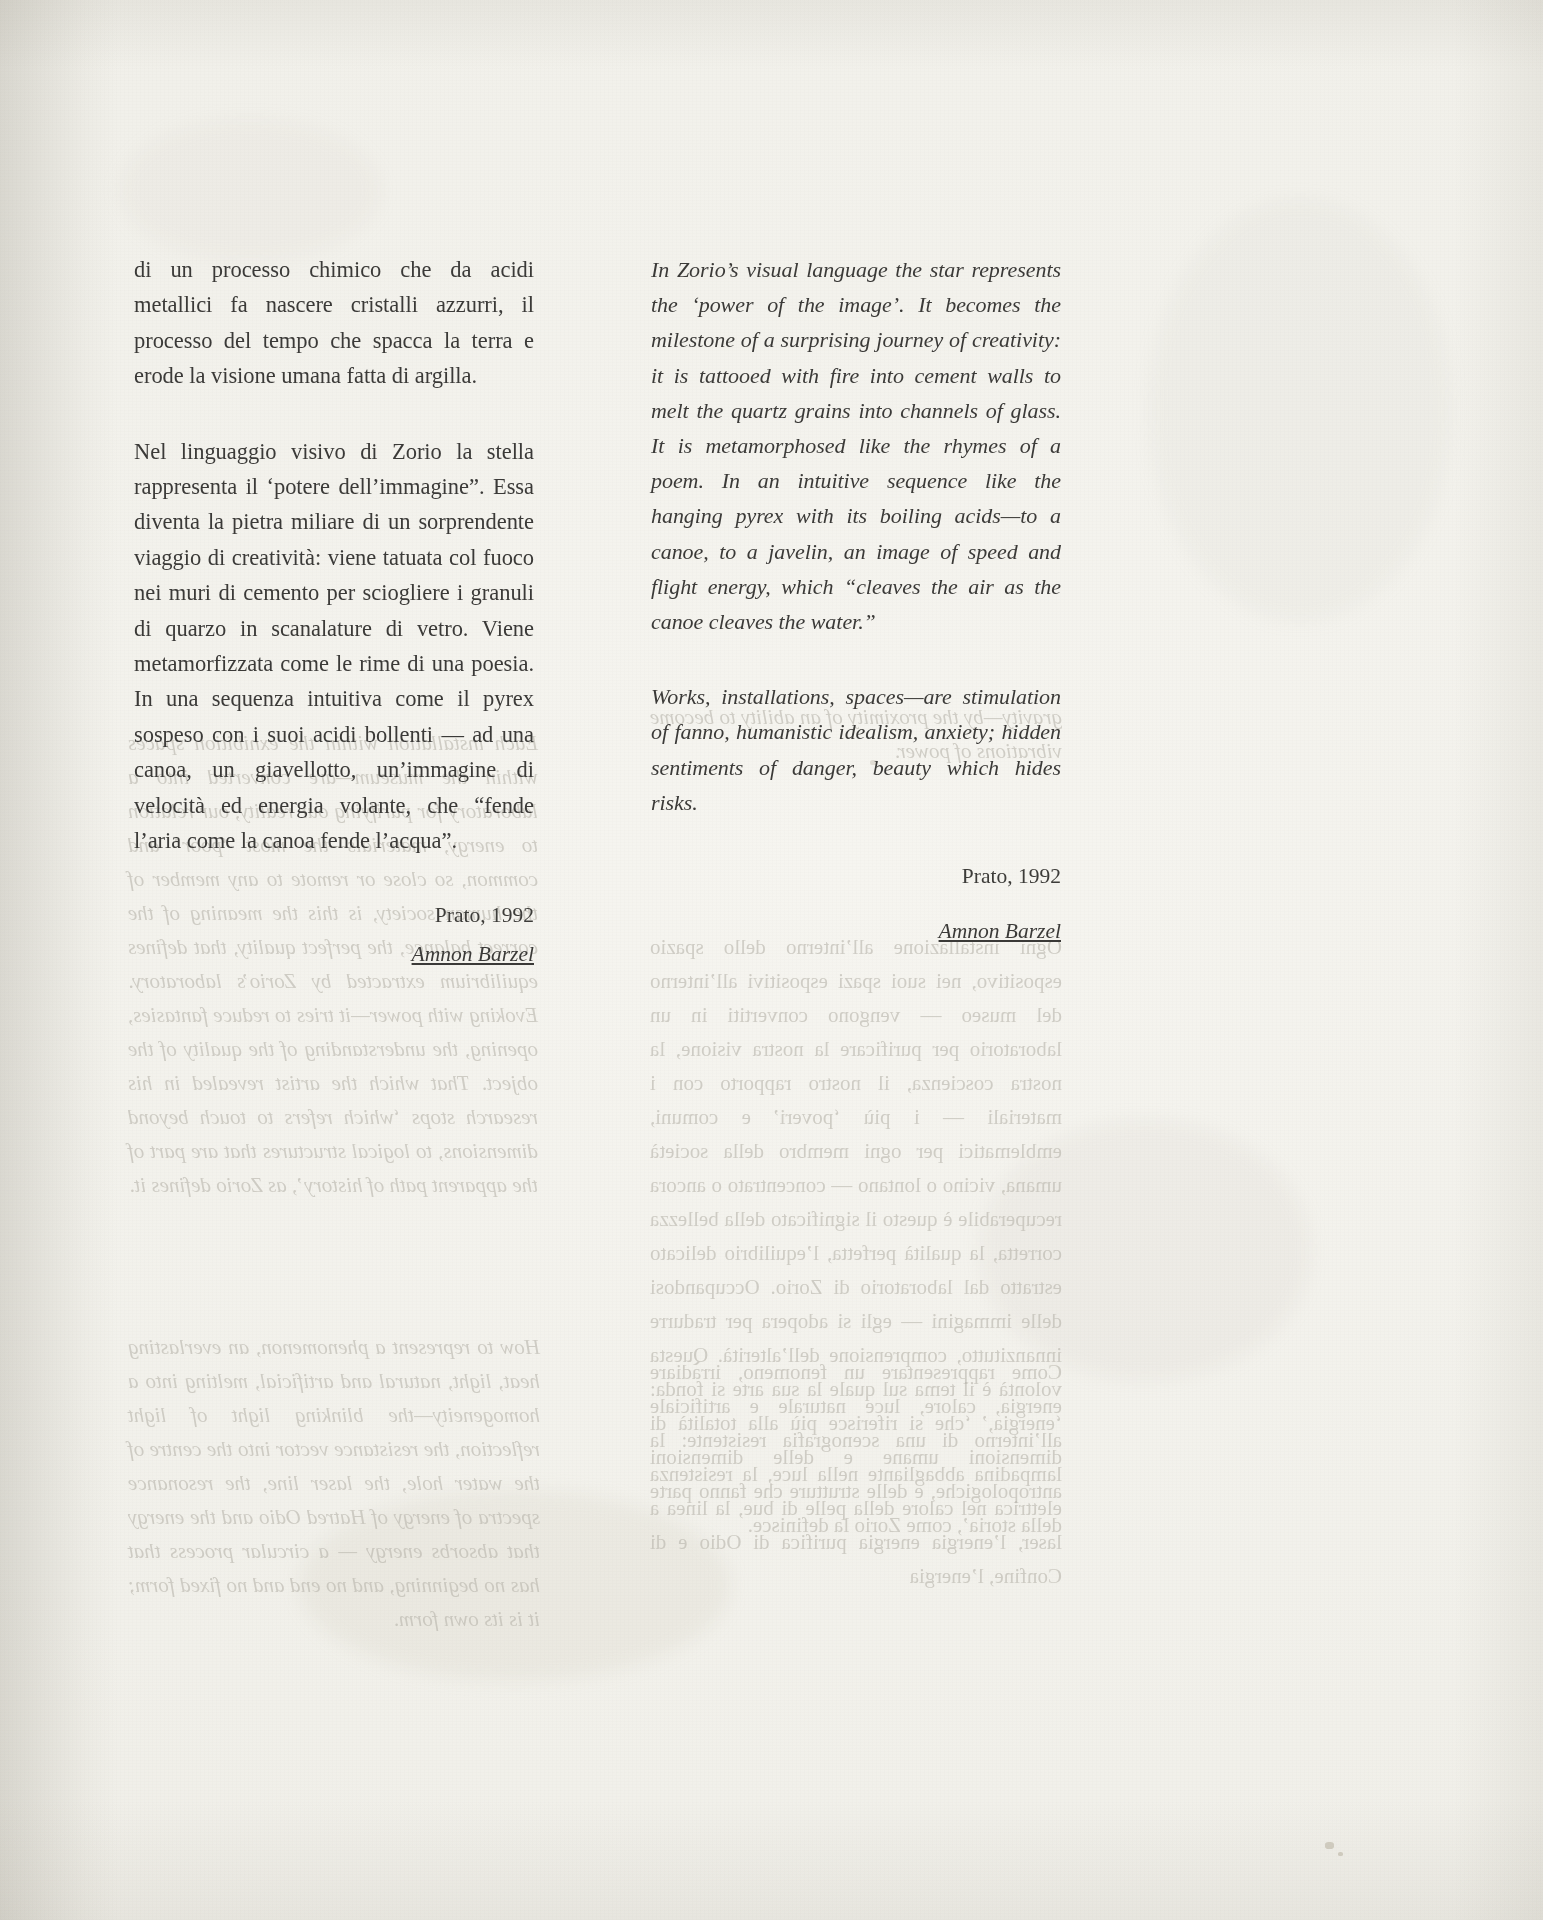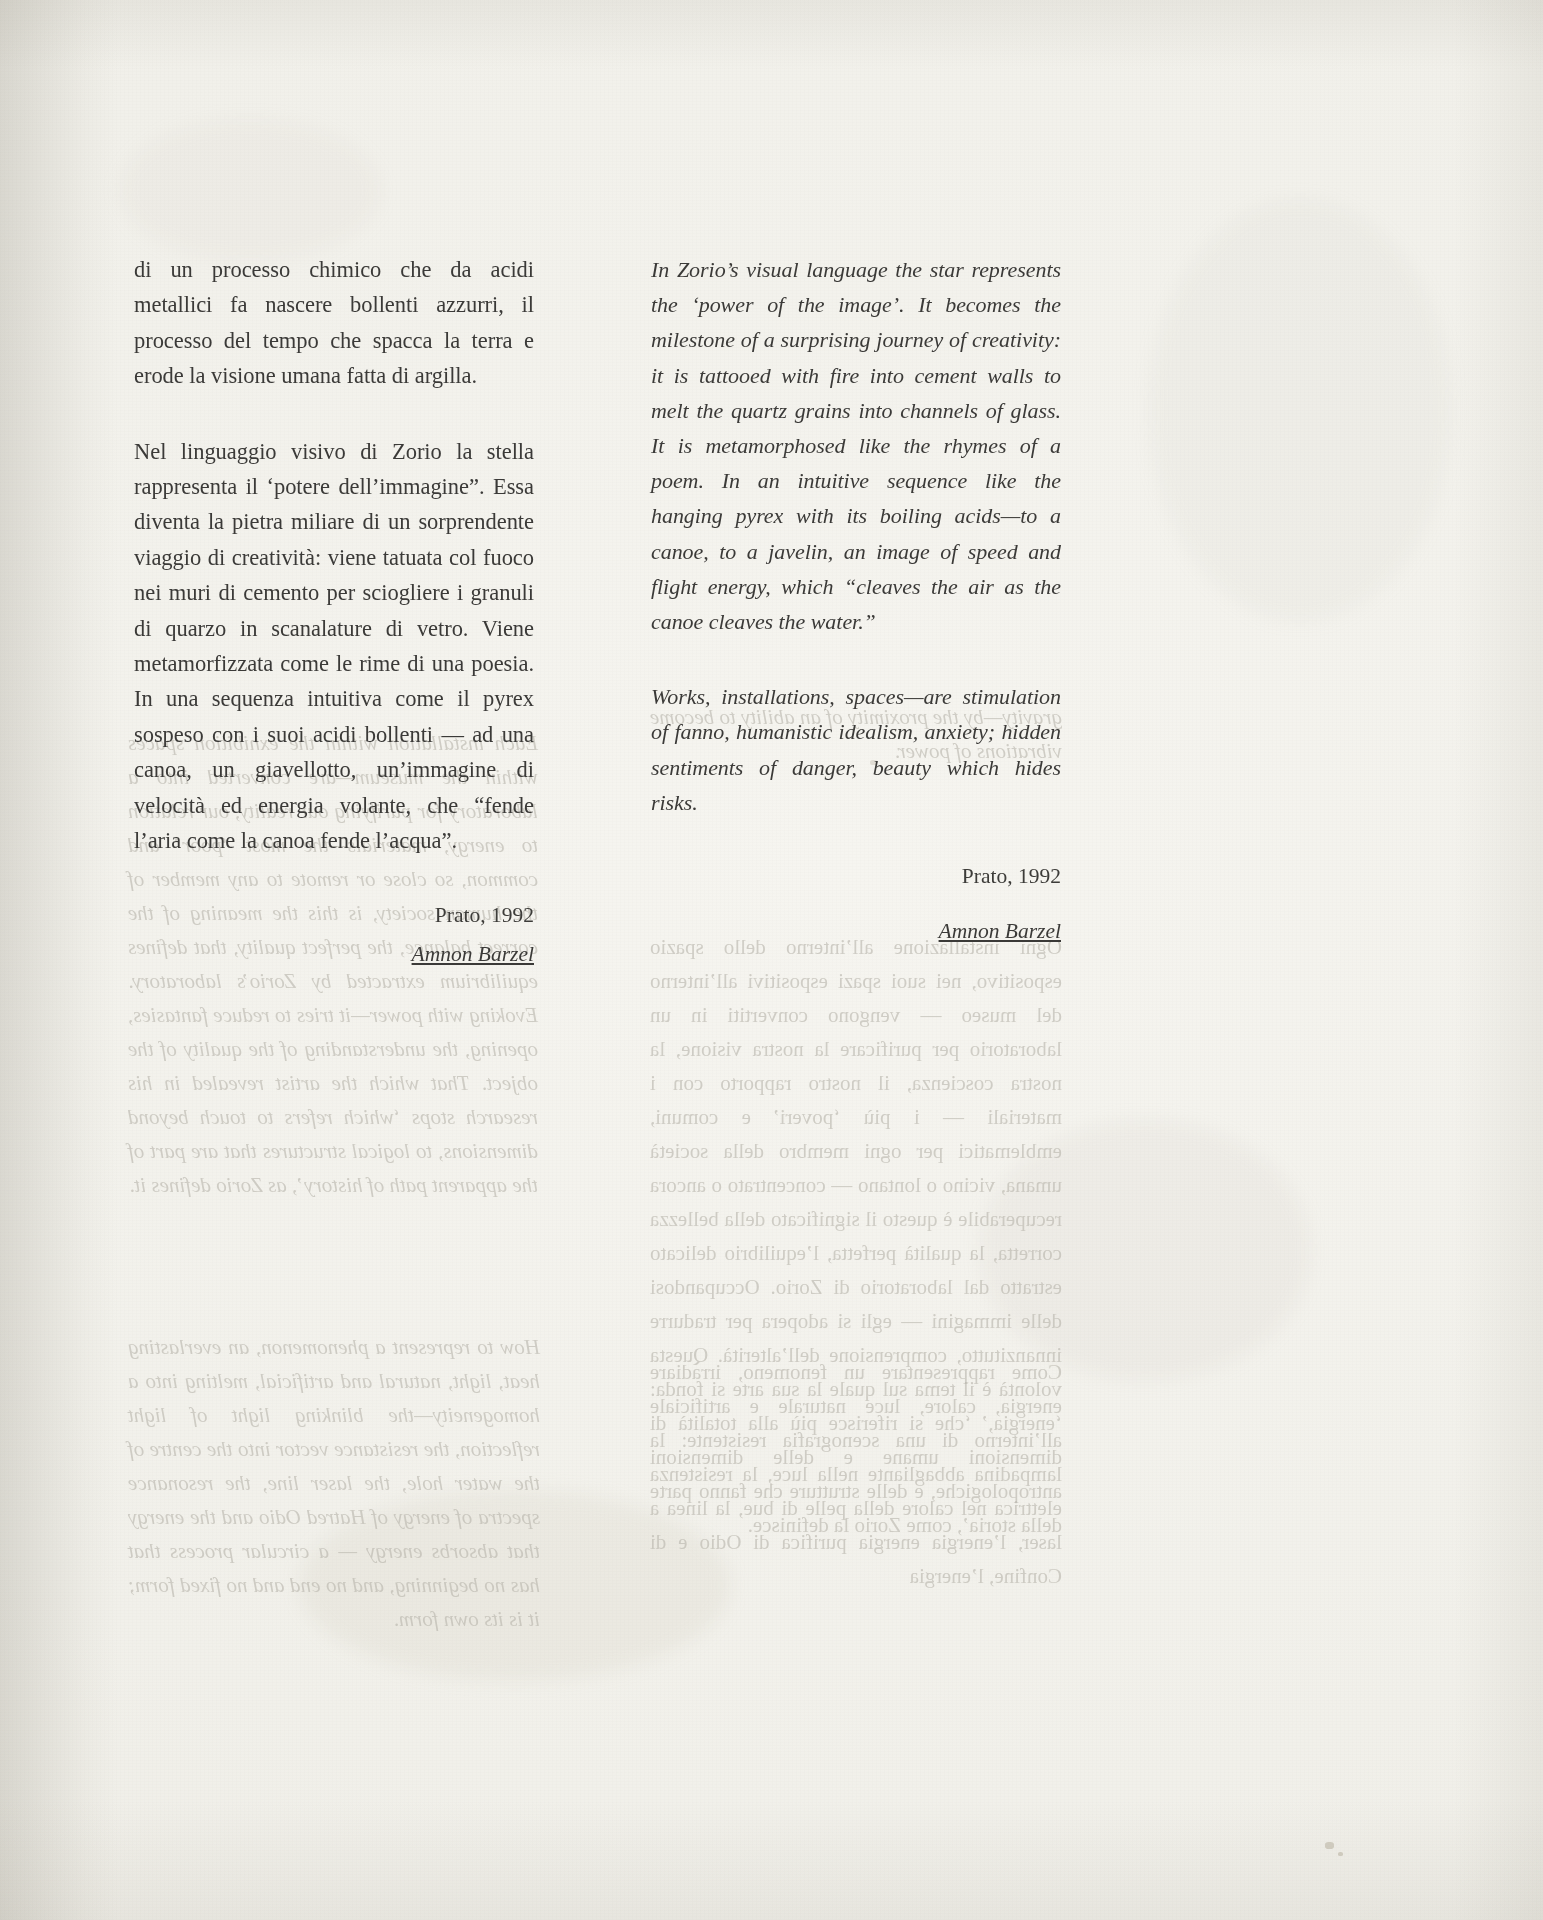--- a/index.html
+++ b/index.html
@@ -160,21 +160,21 @@
   <div class="bleed en" id="bleed-a">Each installation within the exhibition spaces within the museum—are converted into a laboratory for purifying our reality, our relation to energy, materials—the most ‘poor’ and common, so close or remote to any member of the human society, is this the meaning of the correct balance, the perfect quality, that defines equilibrium extracted by Zorio’s laboratory. Evoking with power—it tries to reduce fantasies, opening, the understanding of the quality of the object. That which the artist revealed in his research stops ‘which refers to touch beyond dimensions, to logical structures that are part of the apparent path of history’, as Zorio defines it.</div>
   <div class="bleed en" id="bleed-c">How to represent a phenomenon, an everlasting heat, light, natural and artificial, melting into a homogeneity—the blinking light of light reflection, the resistance vector into the centre of the water hole, the laser line, the resonance spectra of energy of Hatred Odio and the energy that absorbs energy — a circular process that has no beginning, and no end and no fixed form; it is its own form.</div>
   <div class="bleed it" id="bleed-e">Ogni installazione all’interno dello spazio espositivo, nei suoi spazi espositivi all’interno del museo — vengono convertiti in un laboratorio per purificare la nostra visione, la nostra coscienza, il nostro rapporto con i materiali — i più ‘poveri’ e comuni, emblematici per ogni membro della società umana, vicino o lontano — concentrato o ancora recuperabile è questo il significato della bellezza corretta, la qualità perfetta, l’equilibrio delicato estratto dal laboratorio di Zorio. Occupandosi delle immagini — egli si adopera per tradurre innanzitutto, comprensione dell’alterità. Questa volontà è il tema sul quale la sua arte si fonda: ‘energia,’ ‘che si riferisce più alla totalità di dimensioni umane e delle dimensioni antropologiche, e delle strutture che fanno parte della storia’, come Zorio la definisce.</div>
   <div class="bleed it" id="bleed-f">Come rappresentare un fenomeno, irradiare energia, calore, luce naturale e artificiale all’interno di una scenografia resistente: la lampadina abbagliante nella luce, la resistenza elettrica nel calore della pelle di bue, la linea a laser, l’energia energia purifica di Odio e di Confine, l’energia</div>
 
   <div class="speck" style="left:1325px; top:1842px; width:9px; height:7px;"></div>
   <div class="speck" style="left:1338px; top:1852px; width:5px; height:4px;"></div>
   <div class="speck" style="left:870px; top:760px; width:7px; height:5px; opacity:.45;"></div>
 
   <div class="column" id="col-it">
-    <p class="para">di un processo chimico che da acidi metallici fa nascere bollenti azzurri, il processo del tempo che spacca la terra e erode la visione umana fatta di argilla.</p>
+    <p class="para">di un processo chimico che da acidi metallici fa nascere cristalli azzurri, il processo del tempo che spacca la terra e erode la visione umana fatta di argilla.</p>
     <p class="para">Nel linguaggio visivo di Zorio la stella rappre­senta il ‘potere dell’immagine”. Essa diventa la pietra miliare di un sorprendente viaggio di creatività: viene tatuata col fuoco nei muri di cemento per sciogliere i granuli di quarzo in scanalature di vetro. Viene metamorfizzata come le rime di una poesia. In una sequenza intuitiva come il pyrex sospeso con i suoi acidi bollenti — ad una canoa, un giavellotto, un’immagine di velocità ed energia volante, che “fende l’aria come la canoa fende l’acqua”.</p>
     <div class="sig-block" id="sig-it">
       <div class="sig-place">Prato, 1992</div>
       <div class="sig-name">Amnon Barzel</div>
     </div>
   </div>
 
   <div class="column" id="col-en">
     <p class="para">In Zorio’s visual language the star represents the ‘power of the image’. It becomes the milestone of a surprising journey of creativity: it is tattooed with fire into cement walls to melt the quartz grains into channels of glass. It is metamorphosed like the rhymes of a poem. In an intuitive sequence like the hanging pyrex with its boiling acids—to a canoe, to a javelin, an image of speed and flight energy, which “cleaves the air as the canoe cleaves the water.”</p>
     <p class="para">Works, installations, spaces—are stimulation of fanno, humanistic idealism, anxiety; hidden sentiments of danger, beauty which hides risks.</p>

